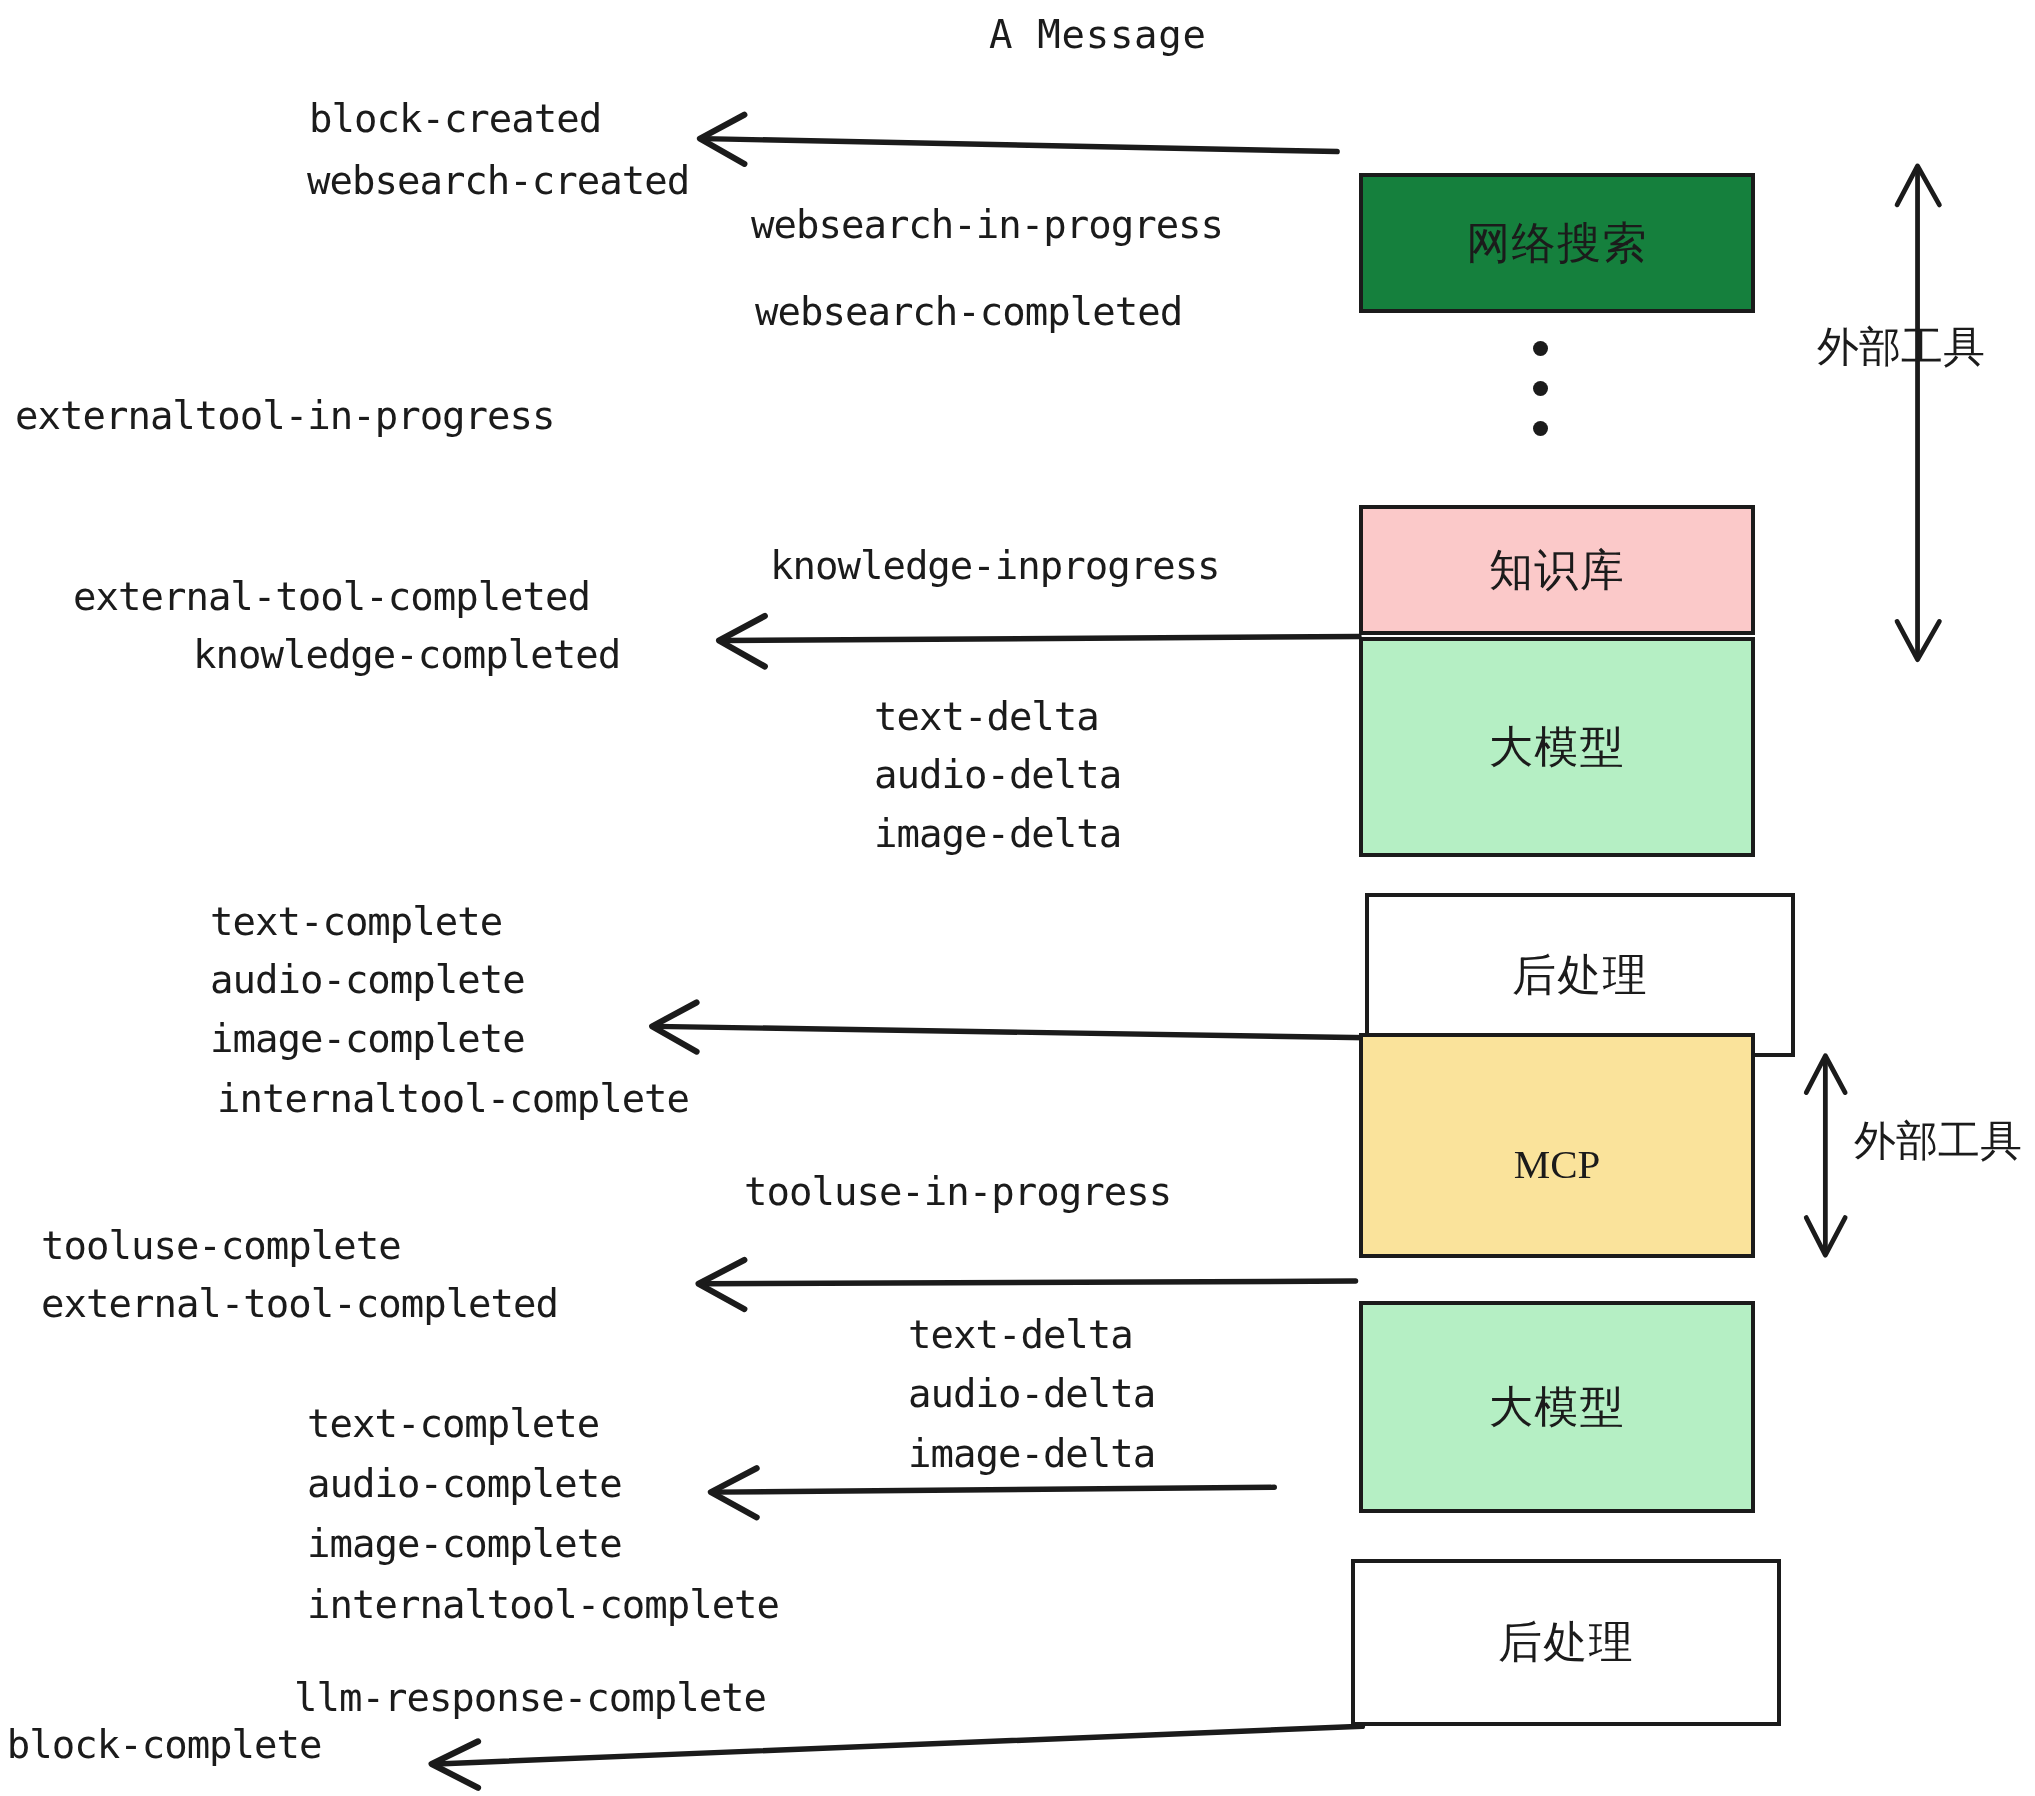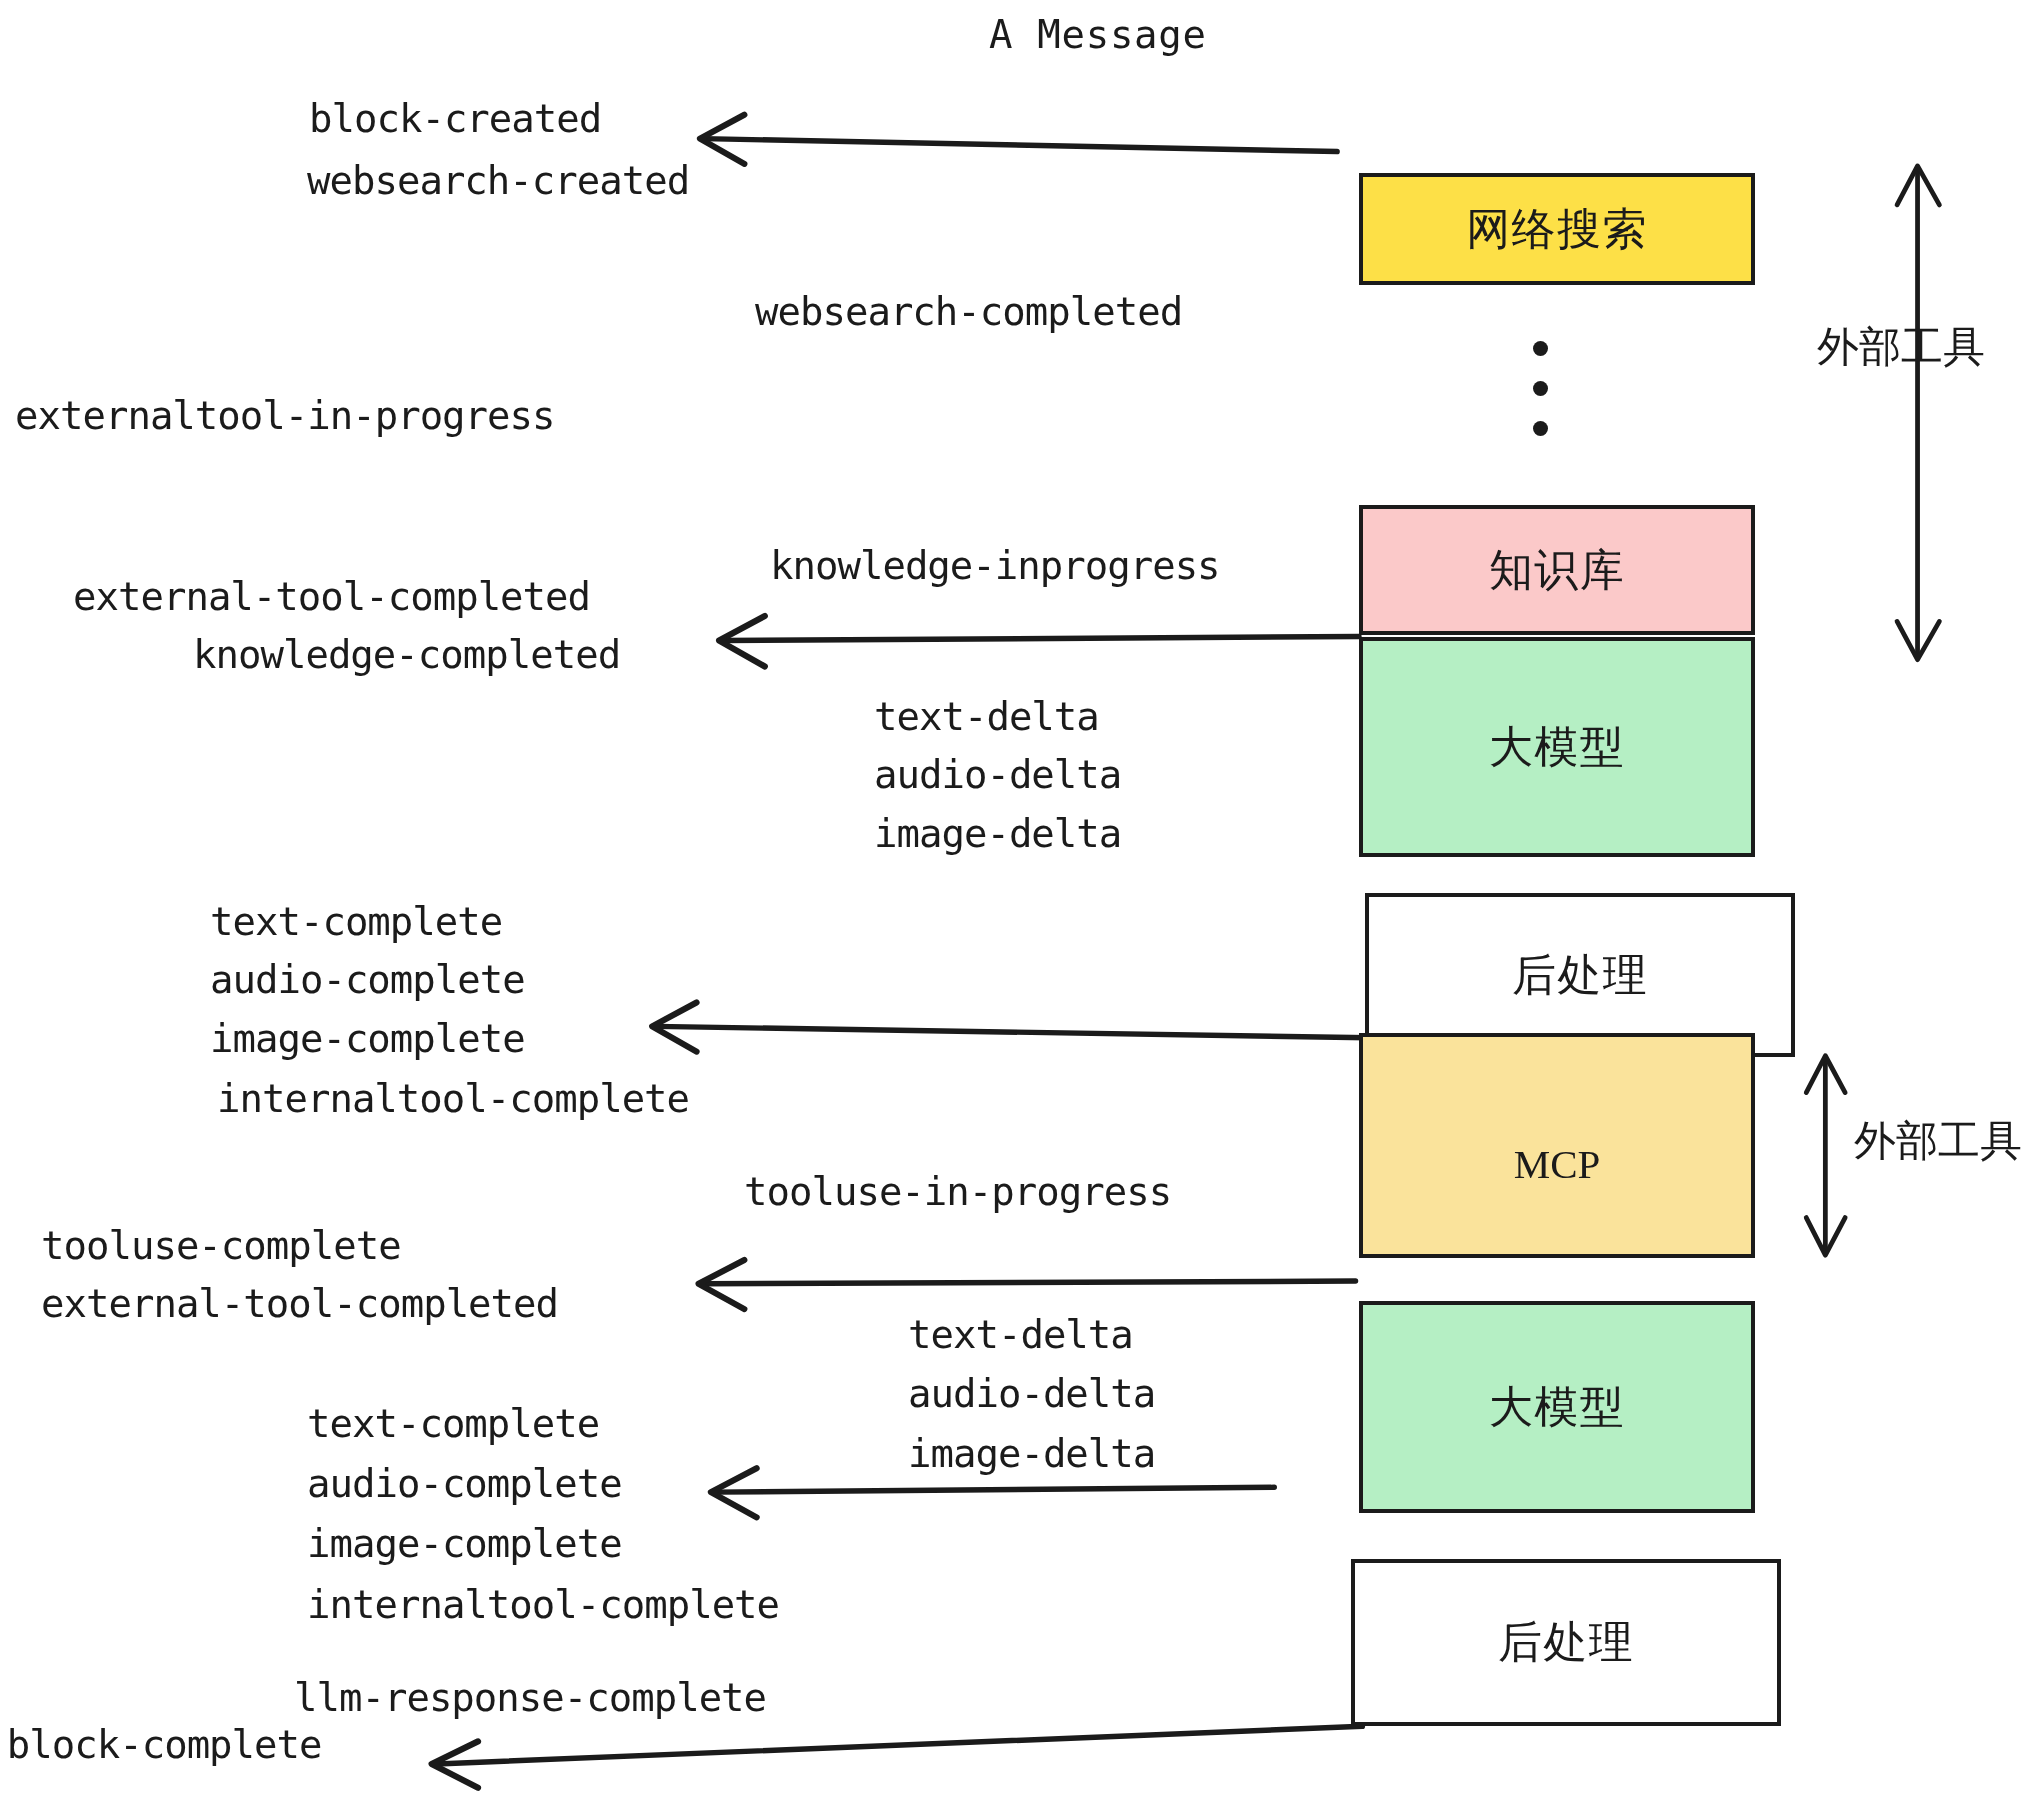--- a/index.html
+++ b/index.html
@@ -136,21 +136,21 @@
     <g stroke="#1b1b1b" stroke-width="8" fill="none" stroke-linecap="round" stroke-linejoin="round">
       <g>
         <line x1="1995" y1="2528" x2="640" y2="2583"></line>
         <polyline points="700,2550 632,2583 700,2618" stroke-width="9"></polyline>
       </g>
     </g>
   </svg>
 
   <div class="title" style="left:977px; top:15px;">A Message</div>
 
-  <div class="box" style="left:1359px; top:173px; width:396px; height:112px; background:#fde047;">
+  <div class="box" style="left:1359px; top:173px; width:396px; height:140px; background:#15803d;">
     <span class="box-label">网络搜索</span>
   </div>
 
   <div class="vdots" style="left:1533px; top:341px;">
     <i style="margin-bottom:25px;"></i>
     <i style="margin-bottom:25px;"></i>
     <i></i>
   </div>
 
   <div class="box" style="left:1359px; top:505px; width:396px; height:130px; background:#fbc9c9;">
@@ -176,20 +176,21 @@
   <div class="box" style="left:1351px; top:1559px; width:430px; height:167px; background:#ffffff;">
     <span class="box-label">后处理</span>
   </div>
 
   <div class="side-label" style="left:1817px; top:326px;">外部工具</div>
 
   <div class="side-label" style="left:1854px; top:1120px;">外部工具</div>
 
   <div class="ev" style="left:309px;  top:99px;">block-created</div>
   <div class="ev" style="left:307px;  top:161px;">websearch-created</div>
+  <div class="ev" style="left:751px; top:205px;">websearch-in-progress</div>
   <div class="ev" style="left:755px; top:292px;">websearch-completed</div>
   <div class="ev" style="left:15px;   top:396px;">externaltool-in-progress</div>
   <div class="ev" style="left:770px; top:546px;">knowledge-inprogress</div>
   <div class="ev" style="left:73px;  top:577px;">external-tool-completed</div>
   <div class="ev" style="left:193px;  top:635px;">knowledge-completed</div>
   <div class="ev" style="left:874px; top:697px;">text-delta</div>
   <div class="ev" style="left:874px; top:755px;">audio-delta</div>
   <div class="ev" style="left:874px; top:814px;">image-delta</div>
   <div class="ev" style="left:210px;  top:902px;">text-complete</div>
   <div class="ev" style="left:210px;  top:960px;">audio-complete</div>

